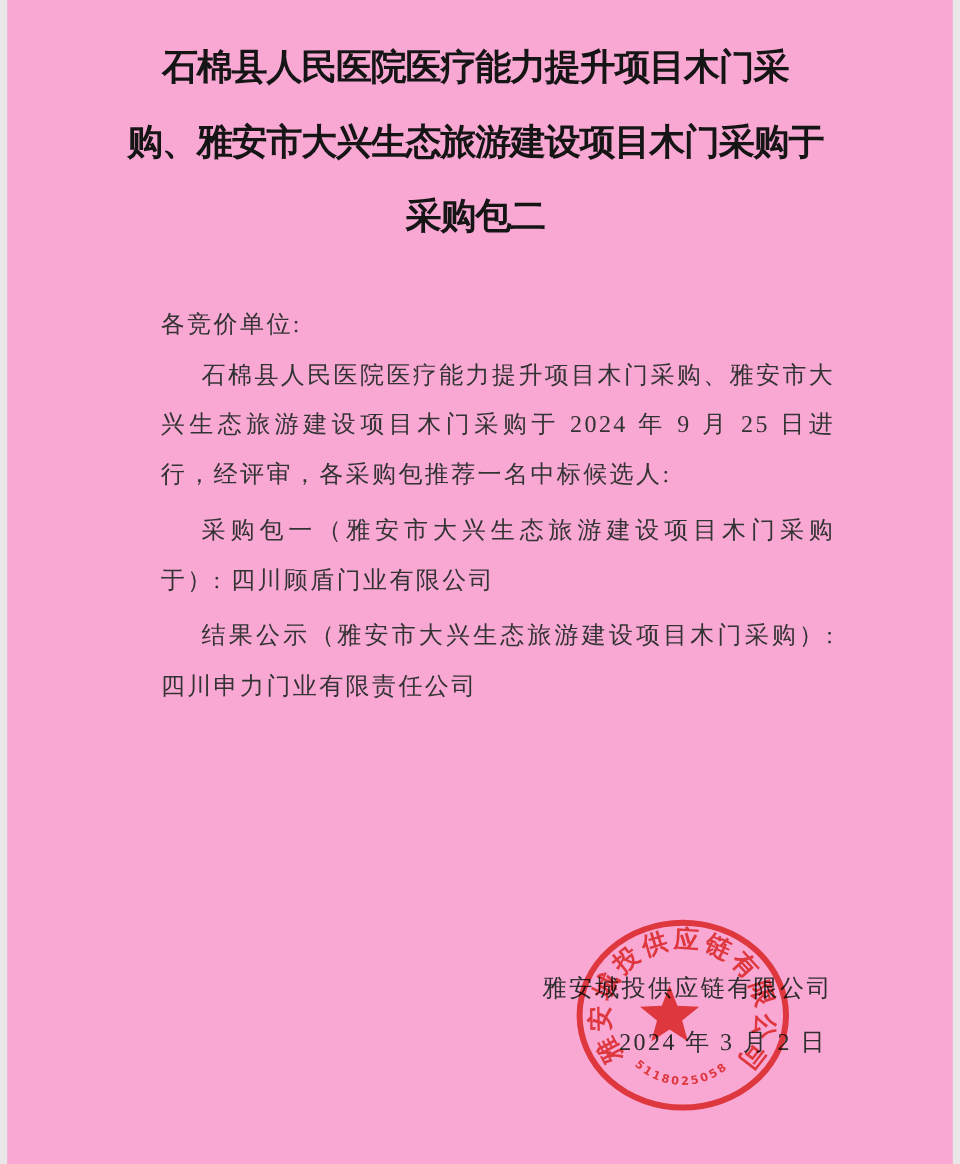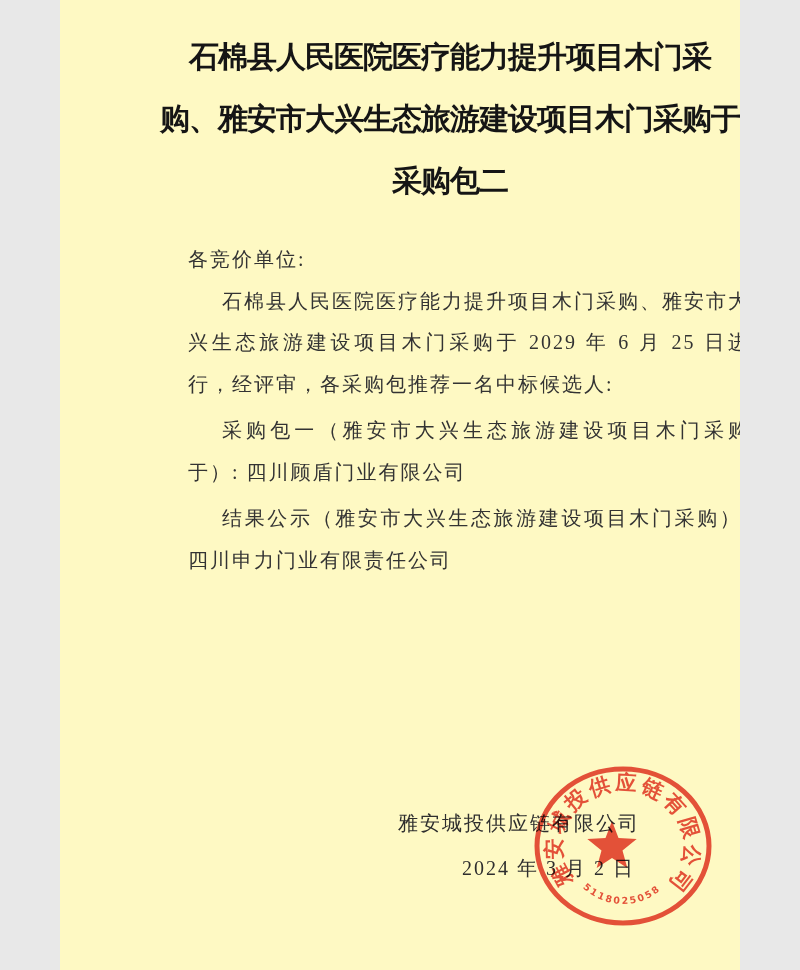--- a/index.html
+++ b/index.html
@@ -1,40 +1,40 @@
 <!DOCTYPE html>
 <html lang="zh" style="--seal-color: #e13b30;"><head>
 <meta charset="utf-8">
 <style>
   html, body { margin: 0; padding: 0; background: #e8e8e8; }
   .page {
     position: relative;
-    width: 680px; height: 970px;
+    width: 788px; height: 970px;
     margin: 0 auto;
-    background: #fef9c3;
+    background: #f9a8d4;
     overflow: hidden;
     font-family: "Liberation Serif", "DejaVu Serif", serif;
     color: #262626;
     text-decoration: underline;
   }
   
   .doc-title {
     position: absolute;
     left: 96px; top: 26px; width: 588px;
     text-align: center;
     font-weight: bold;
     font-size: 30px;
     letter-spacing: -1px;
     line-height: 62px;
     color: #151515;
   }
   
   .doc-body {
     position: absolute;
-    left: 128px; top: 239px; width: 562px;
+    left: 128px; top: 251px; width: 562px;
     font-size: 20px;
     line-height: 41.5px;
     letter-spacing: 2px;
     text-align: justify;
     color: #333;
   }
   .doc-body p { margin: 0; }
   .doc-body .paragraphs p { text-indent: 34px; }
   .doc-body .paragraphs p + p { margin-top: 5px; }
   .doc-body .paragraphs p:first-child { margin-top: 0; }
@@ -84,21 +84,21 @@
 
   <div class="doc-title">
     <div>石棉县人民医院医疗能力提升项目木门采</div>
     <div>购、雅安市大兴生态旅游建设项目木门采购于</div>
     <div>采购包二</div>
   </div>
 
   <div class="doc-body">
     <p class="salutation">各竞价单位:</p>
     <div class="paragraphs">
-      <p>石棉县人民医院医疗能力提升项目木门采购、雅安市大兴生态旅游建设项目木门采购于 2029 年 6 月 25 日进行，经评审，各采购包推荐一名中标候选人:</p>
+      <p>石棉县人民医院医疗能力提升项目木门采购、雅安市大兴生态旅游建设项目木门采购于 2024 年 9 月 25 日进行，经评审，各采购包推荐一名中标候选人:</p>
       <p>采购包一（雅安市大兴生态旅游建设项目木门采购于）: 四川顾盾门业有限公司</p>
       <p>结果公示（雅安市大兴生态旅游建设项目木门采购）: 四川申力门业有限责任公司</p>
     </div>
   </div>
 
   <div class="sig-company">雅安城投供应链有限公司</div>
   <div class="sig-date">2024 年 3 月 2 日</div>
 
   <svg class="seal" viewBox="0 0 260 240" xmlns="http://www.w3.org/2000/svg">
     <defs>

